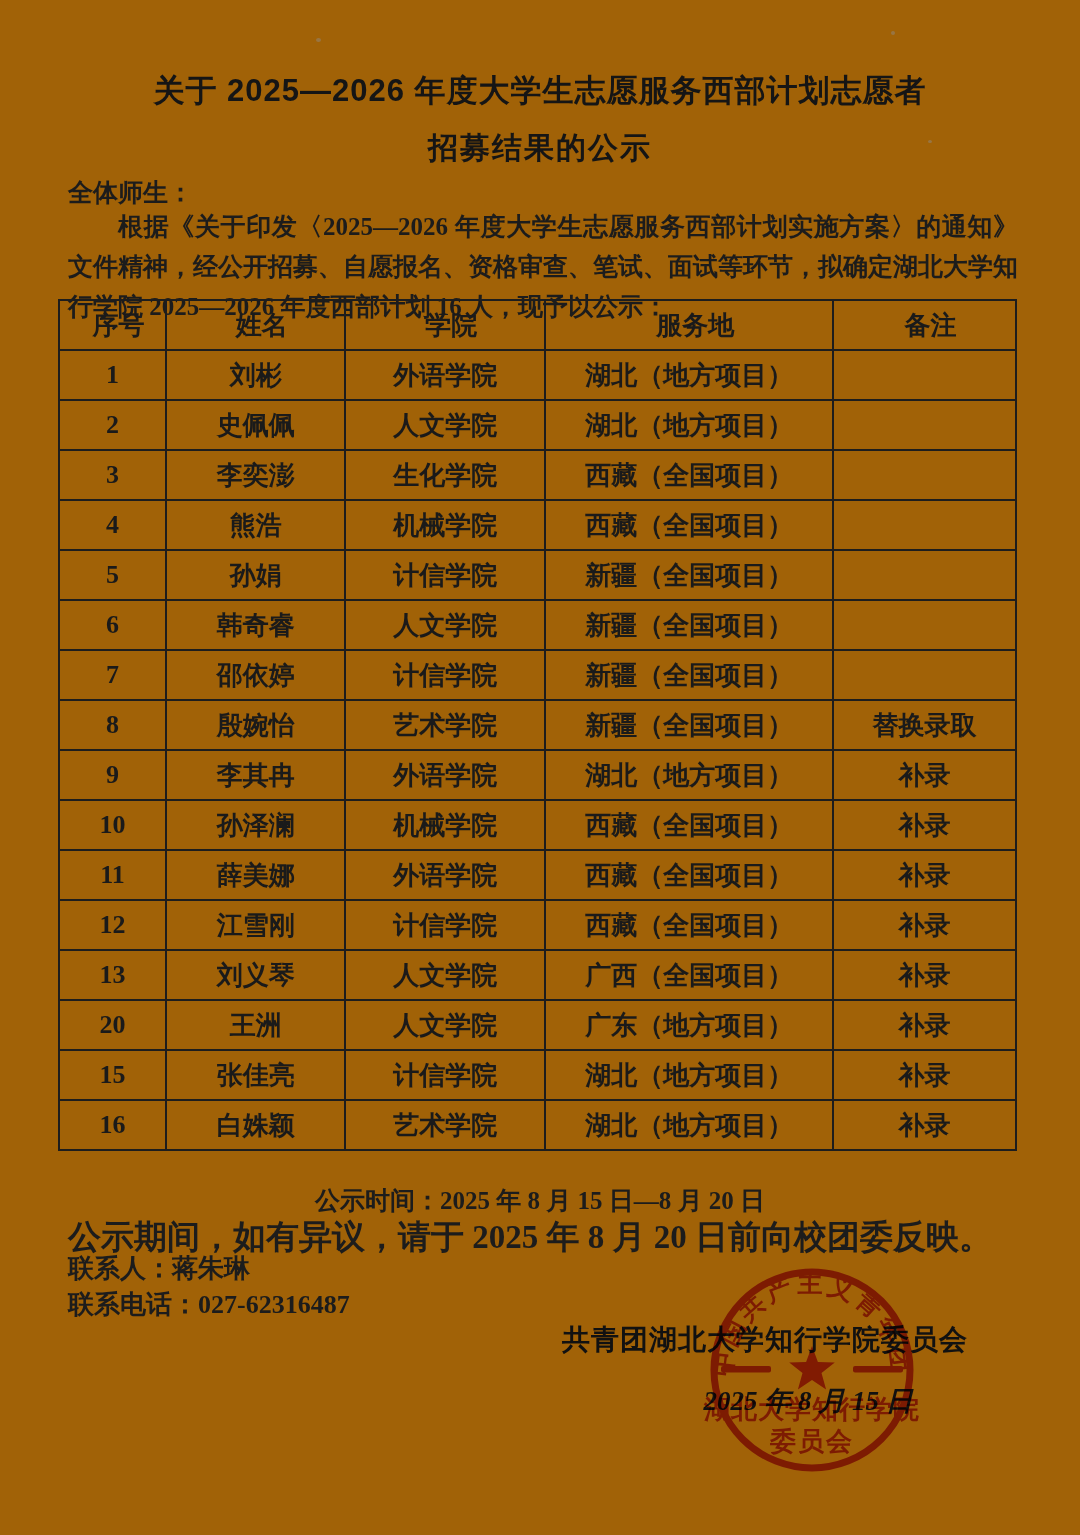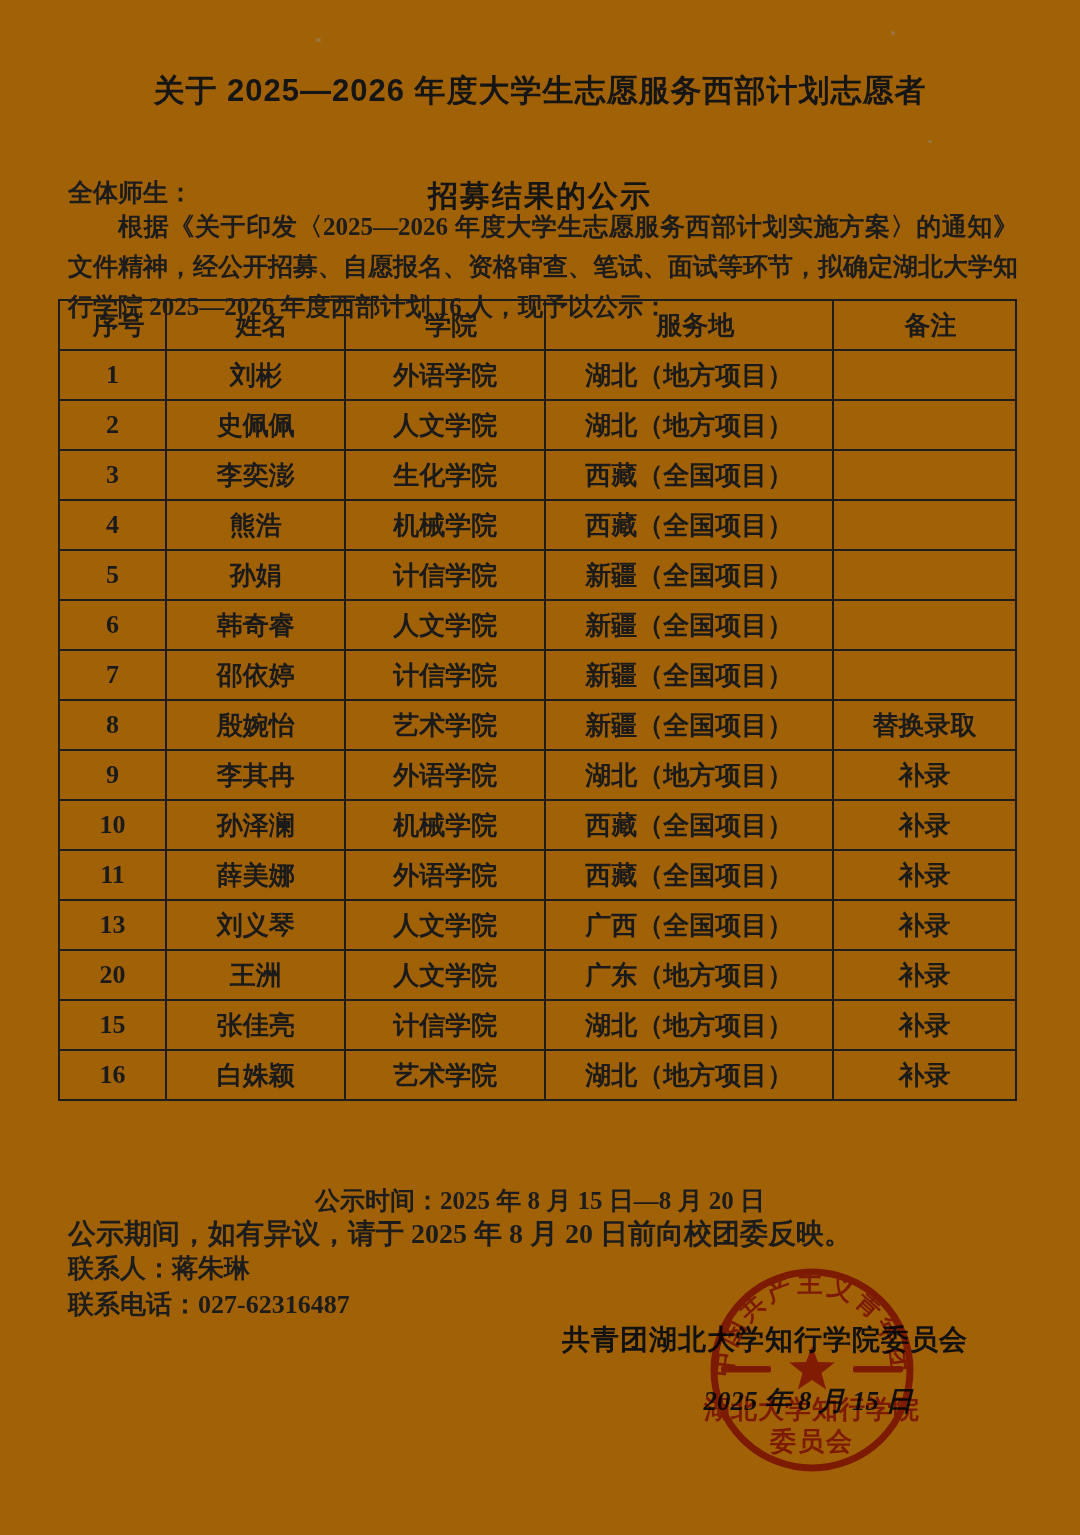--- a/index.html
+++ b/index.html
@@ -11,21 +11,21 @@
     font-family:"Liberation Serif", serif;
   }
   .title1 {
     position:absolute; top:70px; left:0; width:100%;
     text-align:center; font-family:"Liberation Sans", sans-serif;
     font-weight:700; font-size:31px; letter-spacing:1px; color:#151515;
   }
   .title2 {
     position:absolute; top:128px; left:0; width:100%;
     text-align:center; font-family:Liberation Sans, sans-serif;
-    font-weight:700; font-size:30px; letter-spacing:2px; color:#151515;margin-top:48px;
+    font-weight:700; font-size:30px; letter-spacing:2px; color:#151515;
   }
   .salutation {
     position:absolute; top:176px; left:68px;
     font-weight:600; font-size:25px;
   }
   .paragraph {
     position:absolute; top:207px; left:68px; width:950px;
     font-weight:600; font-size:25px; line-height:40px;
     text-indent:2em; text-align:justify;
   }
@@ -43,21 +43,21 @@
   .col-name  { width:18.7%; }
   .col-dept  { width:20.9%; }
   .col-place { width:30.1%; }
   .col-note  { width:19.1%; }
   .pub-time {
     position:absolute; top:1184px; left:0; width:100%;
     text-align:center; font-weight:600; font-size:25px;
   }
   .objection {
     position:absolute; top:1215px; left:68px;
-    font-weight:600; font-size:28px;
+    font-weight:600; font-size:33px;
   }
   .contact-person {
     position:absolute; top:1251px; left:68px;
     font-weight:700; font-size:26px;
   }
   .contact-phone {
     position:absolute; top:1287px; left:68px;
     font-weight:600; font-size:26px;
   }
   .signature {
@@ -178,20 +178,27 @@
         <td>10</td>
         <td>孙泽澜</td>
         <td>机械学院</td>
         <td>西藏（全国项目）</td>
         <td>补录</td>
       </tr>
       <tr>
         <td>11</td>
         <td>薛美娜</td>
         <td>外语学院</td>
+        <td>西藏（全国项目）</td>
+        <td>补录</td>
+      </tr>
+      <tr>
+        <td>12</td>
+        <td>江雪刚</td>
+        <td>计信学院</td>
         <td>西藏（全国项目）</td>
         <td>补录</td>
       </tr>
       <tr>
         <td>13</td>
         <td>刘义琴</td>
         <td>人文学院</td>
         <td>广西（全国项目）</td>
         <td>补录</td>
       </tr>

